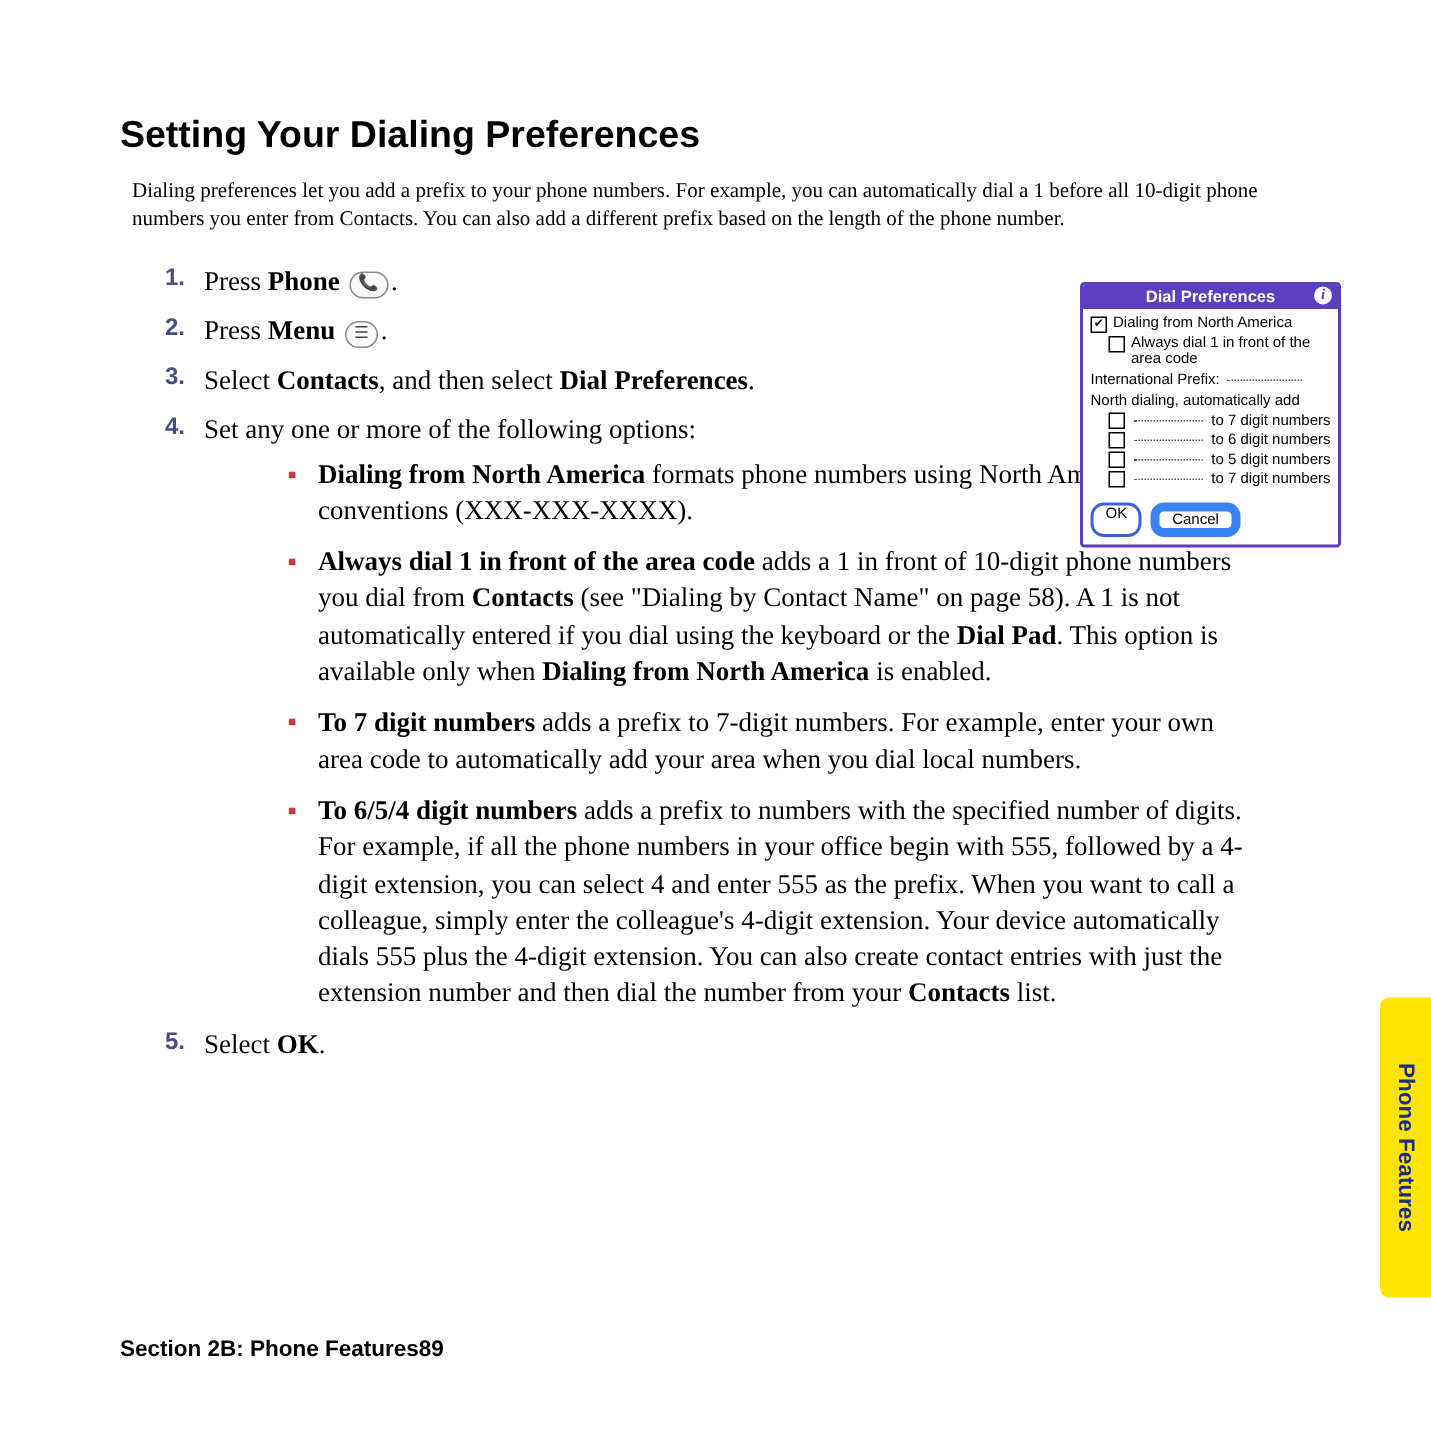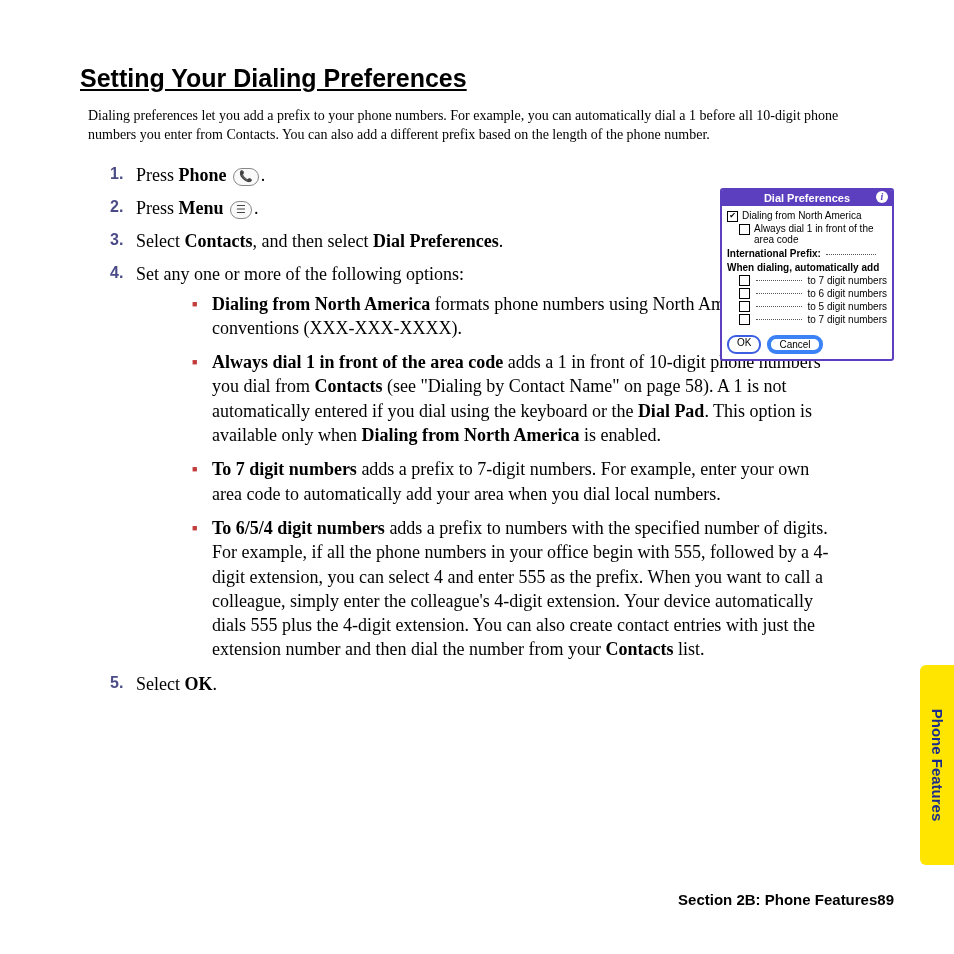--- a/index.html
+++ b/index.html
@@ -15,22 +15,21 @@
   }
   .page {
     box-sizing: border-box;
     padding: 60px 60px 40px 80px;
     width: 900px;
   }
   h2.section-title {
     font-family: Arial, Helvetica, sans-serif;
     font-weight: bold;
     font-size: 25px;
-    margin: 4px 0 14px 0;
-    text-decoration: underline;
+    margin: 16px 0 14px 0;
   }
   .intro {
     font-size: 14px;
     line-height: 1.35;
     margin: 0 0 18px 0;
     padding-left: 8px;
   }
   ol.steps {
     list-style: none;
     padding: 0 0 0 30px;
@@ -135,40 +134,40 @@
     height: 9px;
     border: 1px solid #000;
     flex: 0 0 auto;
     margin-top: 1px;
     font-size: 8px;
     line-height: 7px;
     text-align: center;
   }
   .figure .cb.checked::before { content: "✔"; }
   .figure .indent { margin-left: 12px; }
-  .figure .label-line { font-weight: bold; margin: 3px 0 1px 0; }
+  .figure .label-line { font-weight: normal; margin: 3px 0 1px 0; }
   .figure .dotted-row {
     display: flex;
     align-items: center;
     gap: 4px;
     margin: 1px 0 1px 12px;
   }
   .figure .dots {
     flex: 1;
     border-bottom: 1px dotted #555;
     height: 0;
     margin: 0 2px;
   }
   .figure .buttons {
     padding: 4px 5px 5px 5px;
     display: flex;
     gap: 6px;
   }
   .figure .btn {
-    border: 4px solid #3b82f6;
+    border: 6px solid #3b82f6;
     border-radius: 9px;
     padding: 0 8px;
     font-size: 10px;
     background: #fff;
   }
   .figure .btn.primary { border: 2px solid #3b5fe0; }
   .side-tab {
     position: absolute;
     right: 0;
     top: 665px;
@@ -189,21 +188,21 @@
     font-weight: bold;
     color: #1b2d8a;
     font-size: 15px;
   }
   .footer {
     position: absolute;
     bottom: 46px;
     left: 80px;
     right: 60px;
     display: flex;
-    justify-content: flex-end;
+    justify-content: flex-start;
     font-family: Arial, sans-serif;
     font-weight: bold;
     font-size: 15px;
   }
 </style>
 </head>
 <body>
 
 <div class="page">
   <h2 class="section-title">Setting Your Dialing Preferences</h2>
@@ -262,21 +261,21 @@
   <div class="body">
     <div class="row">
       <span class="cb checked"></span>
       <span>Dialing from North America</span>
     </div>
     <div class="row indent">
       <span class="cb"></span>
       <span>Always dial 1 in front of the area code</span>
     </div>
     <div class="label-line"><span>International Prefix:</span> <span class="dots" style="display:inline-block;width:50px;vertical-align:middle;"></span></div>
-    <div class="label-line">When dialing, automatically add</div>
+    <div class="label-line">North dialing, automatically add</div>
     <div class="dotted-row">
         <span class="cb"></span>
         <span class="dots"></span>
         <span>to 7 digit numbers</span>
       </div>
     <div class="dotted-row">
         <span class="cb"></span>
         <span class="dots"></span>
         <span>to 6 digit numbers</span>
       </div>

